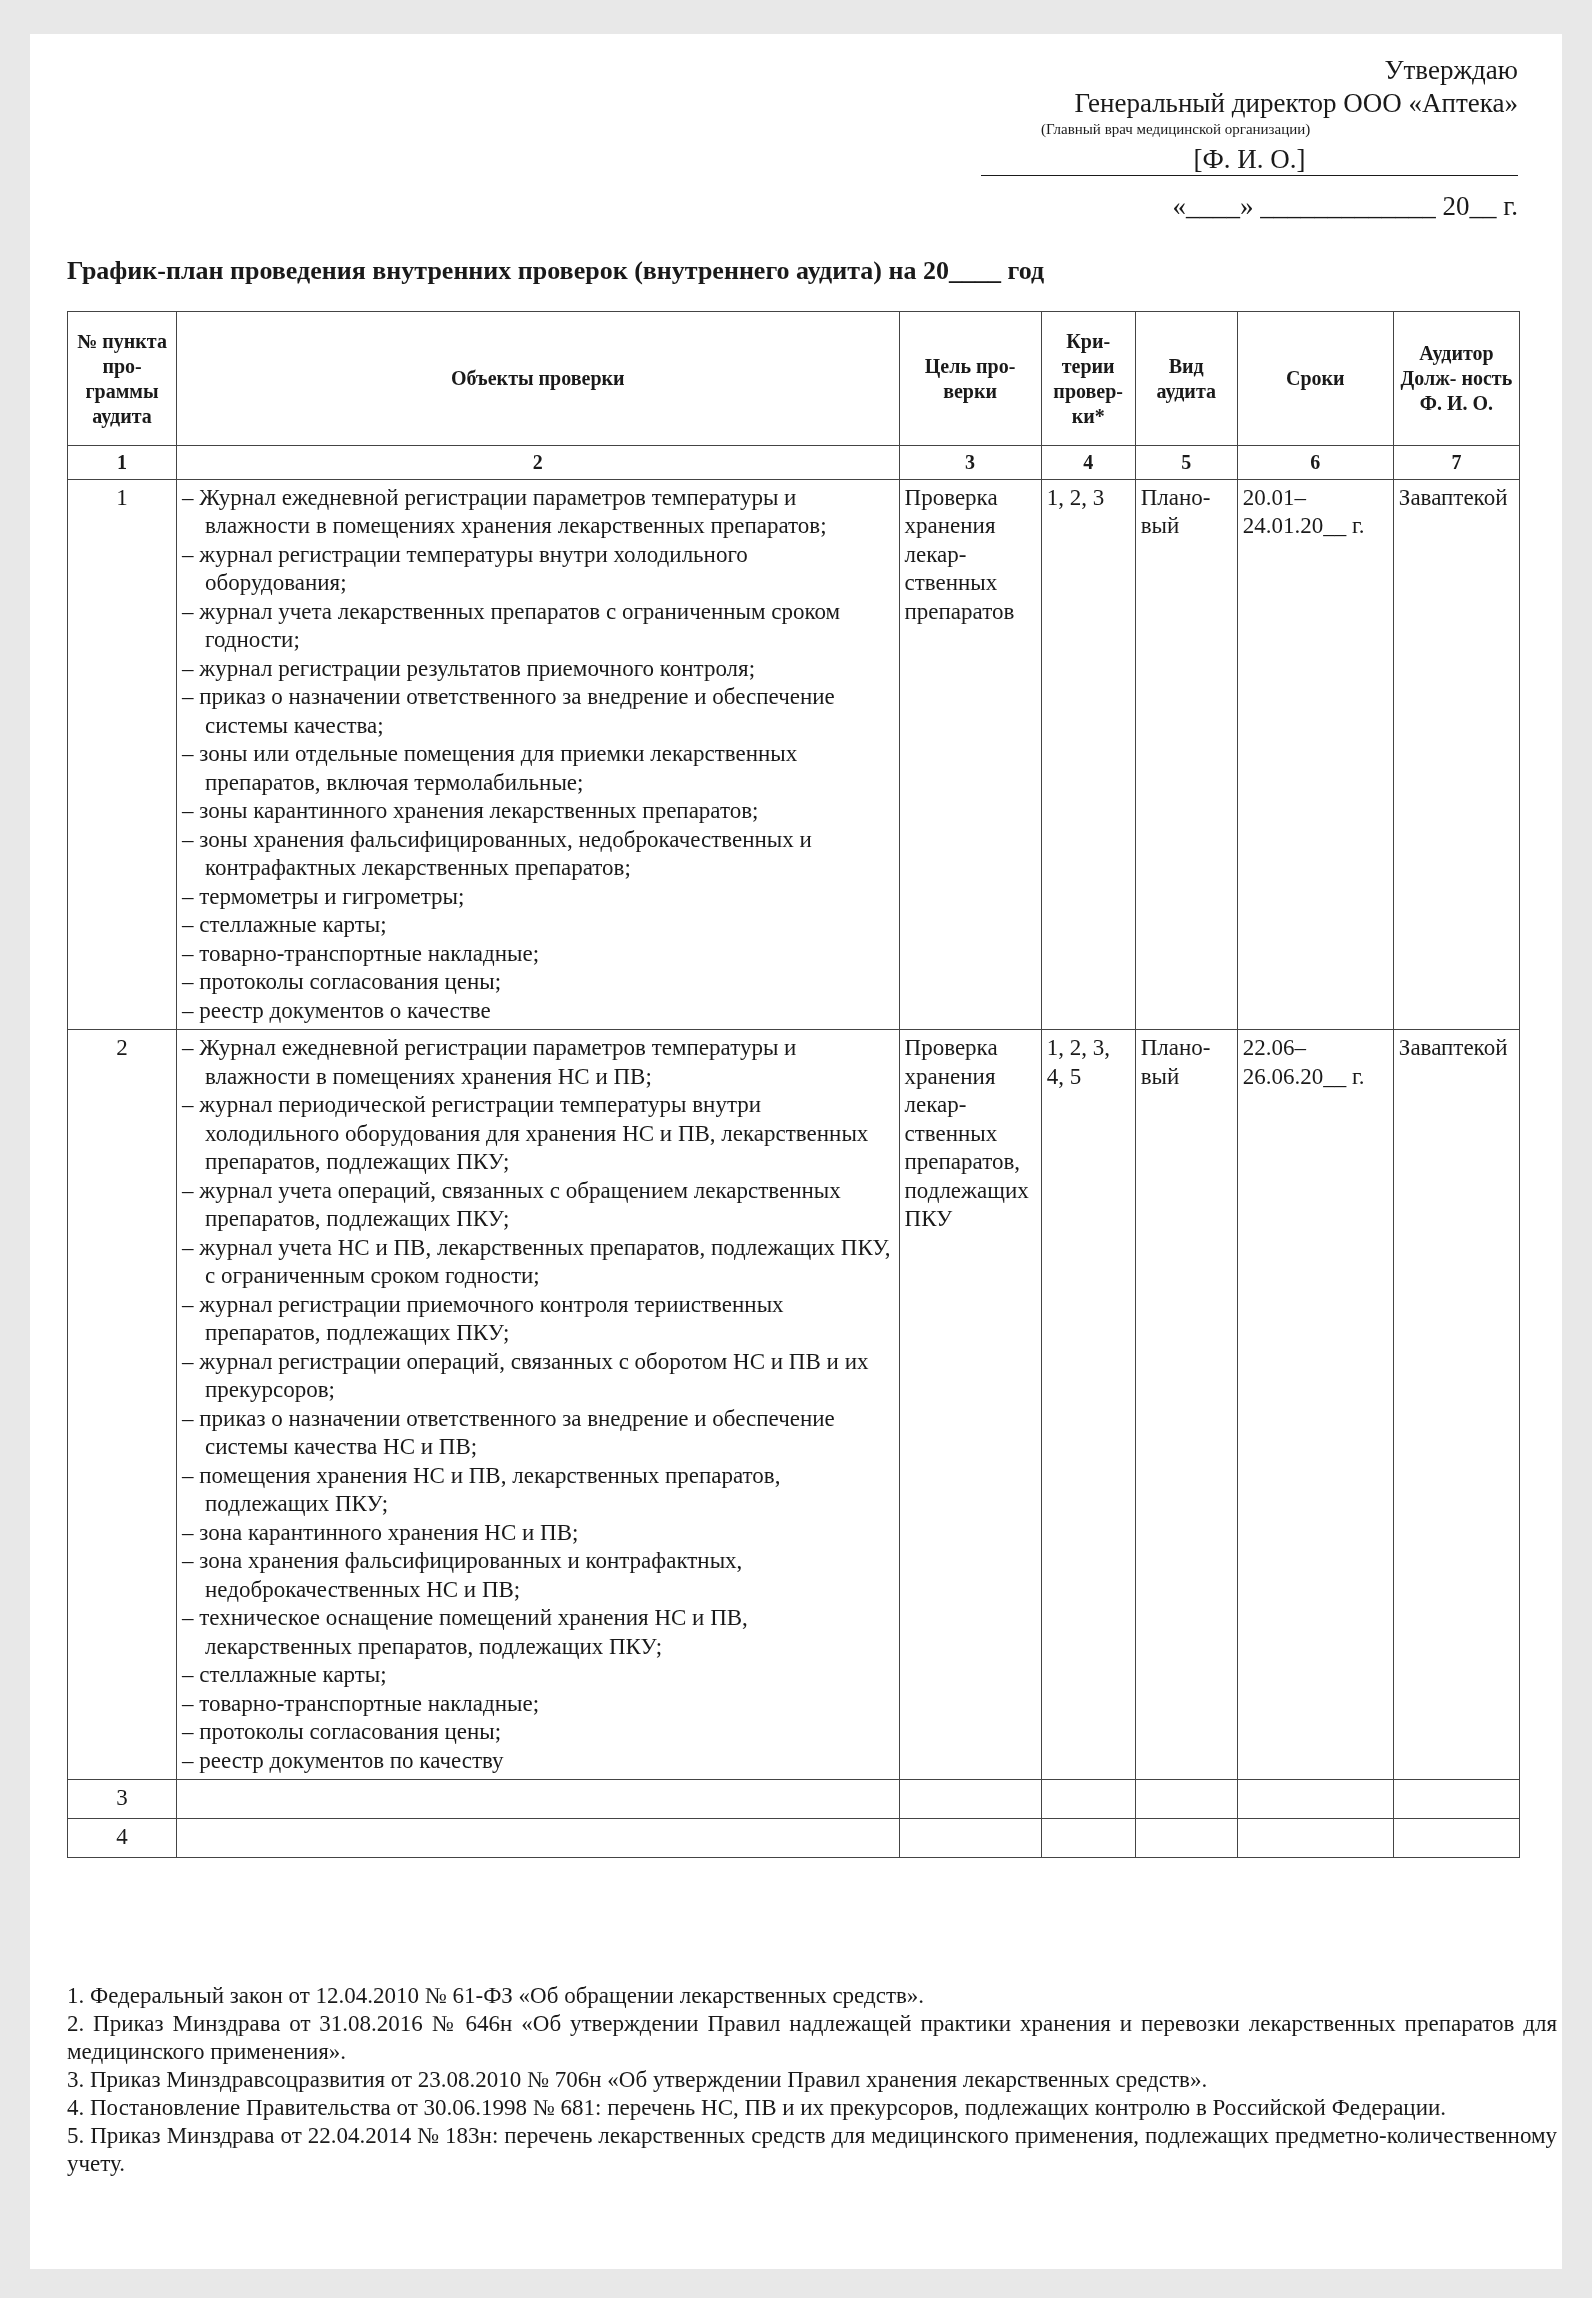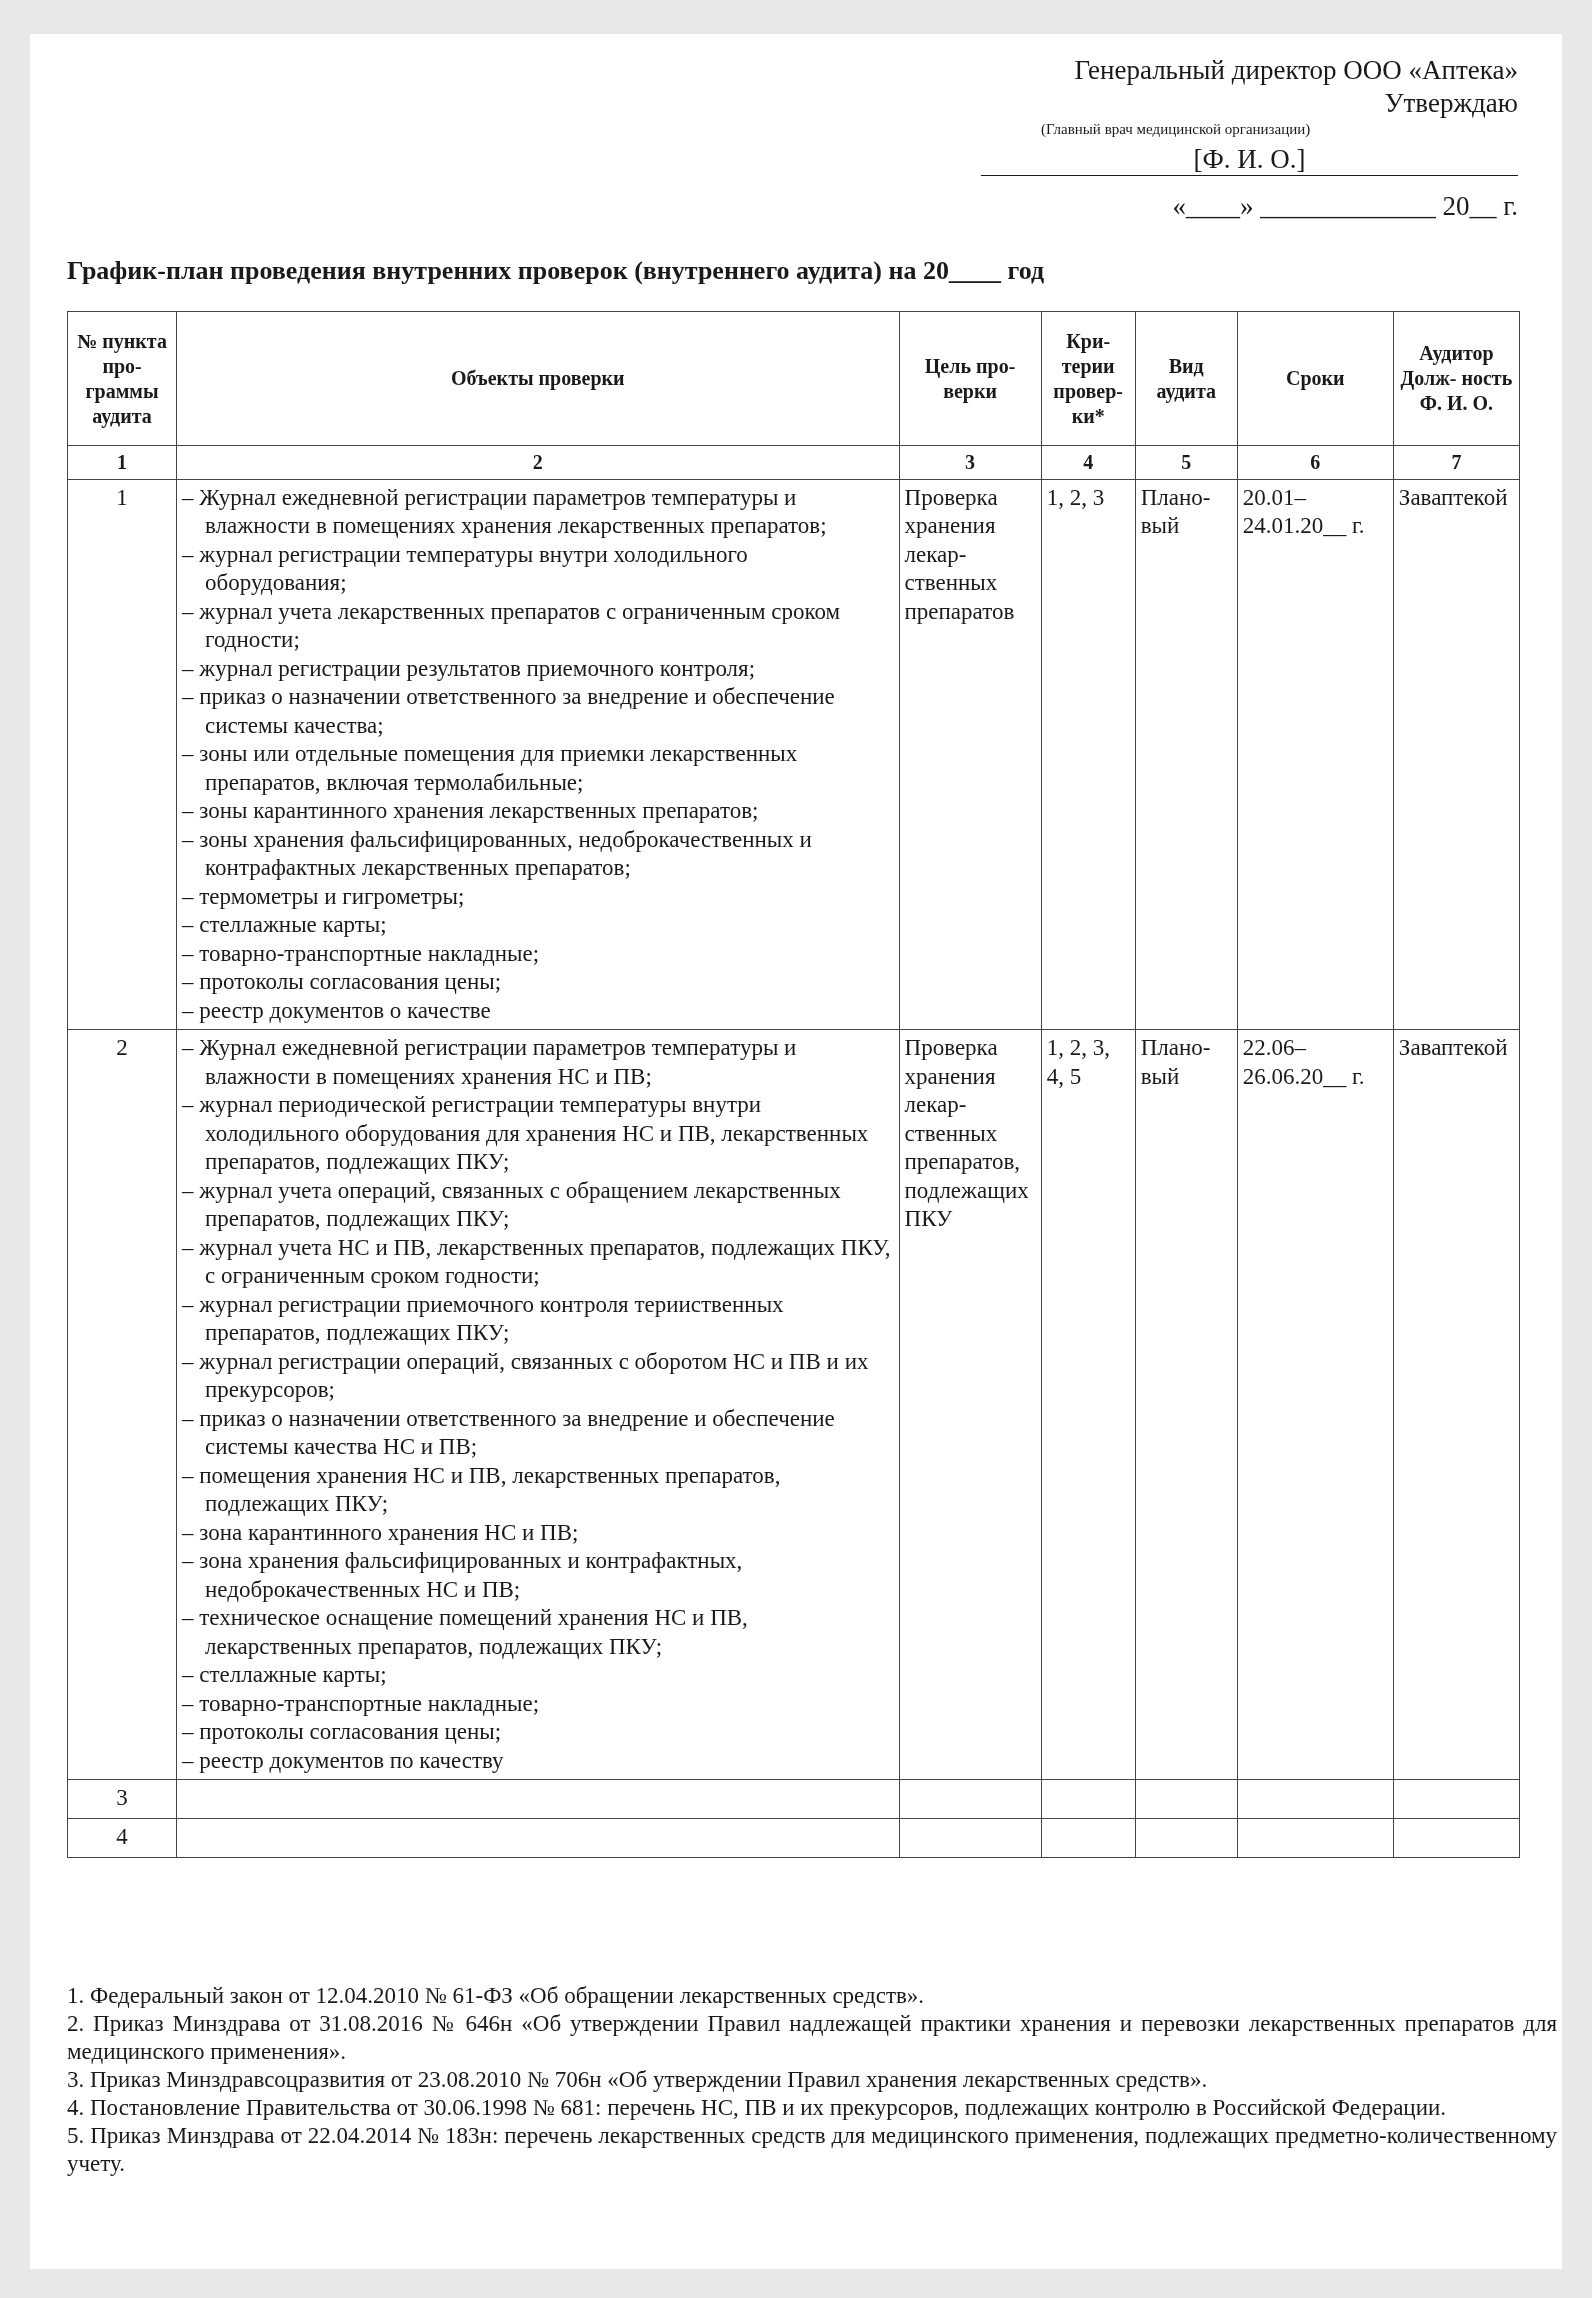--- a/index.html
+++ b/index.html
@@ -72,22 +72,22 @@
     font-size: 23px; line-height: 28px; text-align: justify;
   }
   .footnotes p { margin: 0; }
 </style>
 </head>
 <body>
 
 <div class="page">
 
   <div class="approval">
+    <div>Утверждаю</div>
     <div>Генеральный директор ООО «Аптека»</div>
-    <div>Утверждаю</div>
     <div class="note">(Главный врач медицинской организации)</div>
     <div class="fio-line">
       <span>[Ф. И. О.]</span>
     </div>
     <div class="date-line">«____» _____________ 20__ г.</div>
   </div>
 
   <div class="doc-title">График-план проведения внутренних проверок (внутреннего аудита) на 20____ год</div>
 
   <table class="plan">

